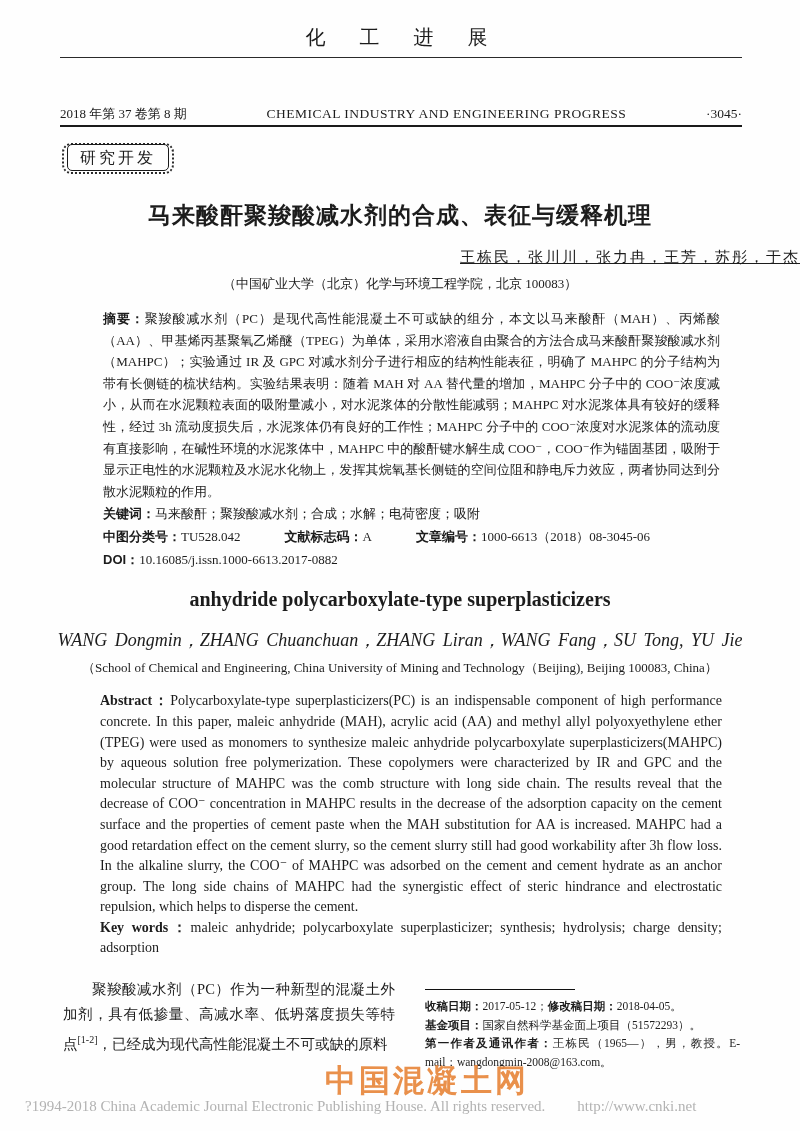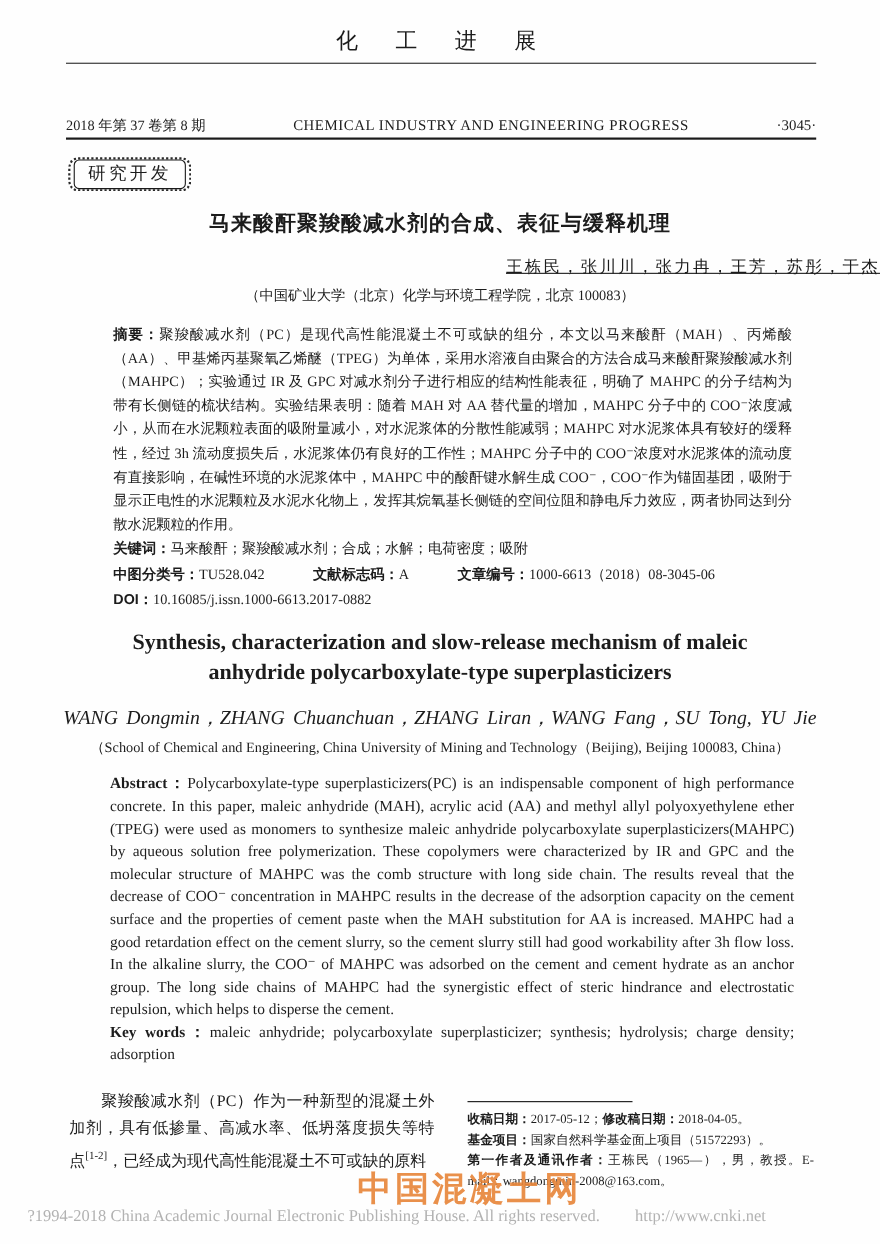--- a/index.html
+++ b/index.html
@@ -20,21 +20,21 @@
   
   .badge-wrap { margin:16px 0 0 62px; }
   .badge-outer { display:inline-block; border:2px dotted #2a2a2a; border-radius:9px; padding:3px; }
   .badge {
     border:1.8px solid #1a1a1a; border-radius:5px; padding:4px 12px;
     font-family:"Liberation Sans","DejaVu Sans",sans-serif;
     font-weight:normal; font-size:16px; letter-spacing:3px;
   }
   
   .cn-title {
-    margin-top:16px; text-align:center; font-size:19px; font-weight:bold; letter-spacing:1px;
+    margin-top:26px; text-align:center; font-size:23px; font-weight:bold; letter-spacing:1px;
     font-family:"Liberation Sans","DejaVu Sans",sans-serif;
   }
   .cn-authors { margin-top:17px; text-align:right; font-size:15px; letter-spacing:2px;text-decoration:underline; }
   .cn-affil   { margin-top:8px;  text-align:center; font-size:13px; }
   .cn-abstract {
     margin:15px 80px 0 103px; font-size:13px; line-height:21.6px; text-align:justify;
   }
   .zh-label { font-family:"Liberation Sans","DejaVu Sans",sans-serif; font-weight:bold; }
   .meta { margin:0 60px 0 103px; font-size:13px; line-height:23px; }
   .meta .gap { display:inline-block; width:44px; }
@@ -94,21 +94,20 @@
   <div class="cn-authors">王栋民，张川川，张力冉，王芳，苏彤，于杰</div>
   <div class="cn-affil">（中国矿业大学（北京）化学与环境工程学院，北京 100083）</div>
 
   <p class="cn-abstract"><span class="zh-label">摘要：</span><span>聚羧酸减水剂（PC）是现代高性能混凝土不可或缺的组分，本文以马来酸酐（MAH）、丙烯酸（AA）、甲基烯丙基聚氧乙烯醚（TPEG）为单体，采用水溶液自由聚合的方法合成马来酸酐聚羧酸减水剂（MAHPC）；实验通过 IR 及 GPC 对减水剂分子进行相应的结构性能表征，明确了 MAHPC 的分子结构为带有长侧链的梳状结构。实验结果表明：随着 MAH 对 AA 替代量的增加，MAHPC 分子中的 COO⁻浓度减小，从而在水泥颗粒表面的吸附量减小，对水泥浆体的分散性能减弱；MAHPC 对水泥浆体具有较好的缓释性，经过 3h 流动度损失后，水泥浆体仍有良好的工作性；MAHPC 分子中的 COO⁻浓度对水泥浆体的流动度有直接影响，在碱性环境的水泥浆体中，MAHPC 中的酸酐键水解生成 COO⁻，COO⁻作为锚固基团，吸附于显示正电性的水泥颗粒及水泥水化物上，发挥其烷氧基长侧链的空间位阻和静电斥力效应，两者协同达到分散水泥颗粒的作用。</span></p>
 
   <p class="meta"><span class="zh-label">关键词：</span><span>马来酸酐；聚羧酸减水剂；合成；水解；电荷密度；吸附</span></p>
   <p class="meta"><span class="zh-label">中图分类号：</span><span>TU528.042</span><span class="gap"></span><span class="zh-label">文献标志码：</span><span>A</span><span class="gap"></span><span class="zh-label">文章编号：</span><span>1000-6613（2018）08-3045-06</span></p>
   <p class="meta"><span class="zh-label">DOI：</span><span>10.16085/j.issn.1000-6613.2017-0882</span></p>
 
   <h2 class="en-title">
-      <span>Synthesis, characterization and slow-release mechanism of maleic</span>
       <span>anhydride polycarboxylate-type superplasticizers</span>
     </h2>
   <div class="en-authors">WANG Dongmin，ZHANG Chuanchuan，ZHANG Liran，WANG Fang，SU Tong, YU Jie</div>
   <div class="en-affil">（School of Chemical and Engineering, China University of Mining and Technology（Beijing), Beijing 100083, China）</div>
 
   <p class="en-abstract"><b>Abstract：</b><span>Polycarboxylate-type superplasticizers(PC) is an indispensable component of high performance concrete. In this paper, maleic anhydride (MAH), acrylic acid (AA) and methyl allyl polyoxyethylene ether (TPEG) were used as monomers to synthesize maleic anhydride polycarboxylate superplasticizers(MAHPC) by aqueous solution free polymerization. These copolymers were characterized by IR and GPC and the molecular structure of MAHPC was the comb structure with long side chain. The results reveal that the decrease of COO⁻ concentration in MAHPC results in the decrease of the adsorption capacity on the cement surface and the properties of cement paste when the MAH substitution for AA is increased. MAHPC had a good retardation effect on the cement slurry, so the cement slurry still had good workability after 3h flow loss. In the alkaline slurry, the COO⁻ of MAHPC was adsorbed on the cement and cement hydrate as an anchor group. The long side chains of MAHPC had the synergistic effect of steric hindrance and electrostatic repulsion, which helps to disperse the cement.</span></p>
   <p class="en-keywords"><b>Key words：</b><span>maleic anhydride; polycarboxylate superplasticizer; synthesis; hydrolysis; charge density; adsorption</span></p>
 
   <div class="columns">
     <div class="col-left">

